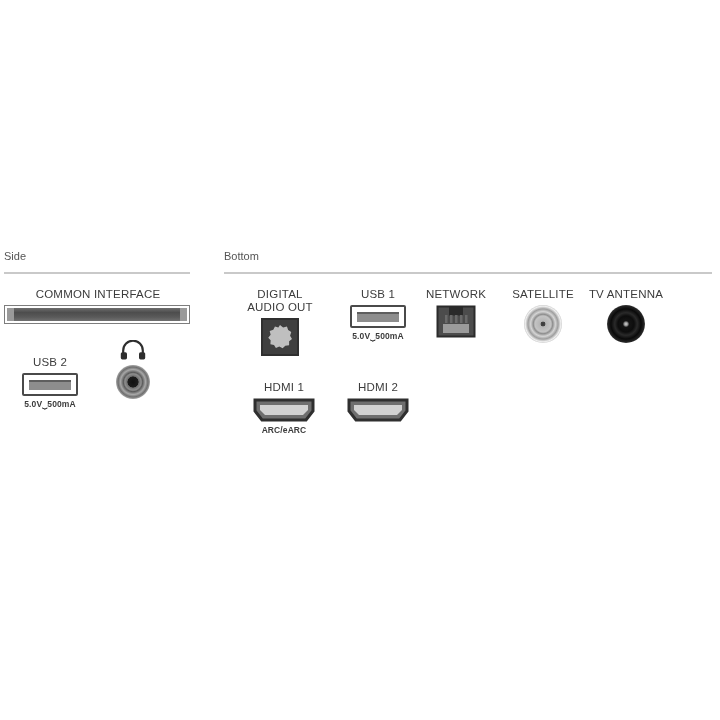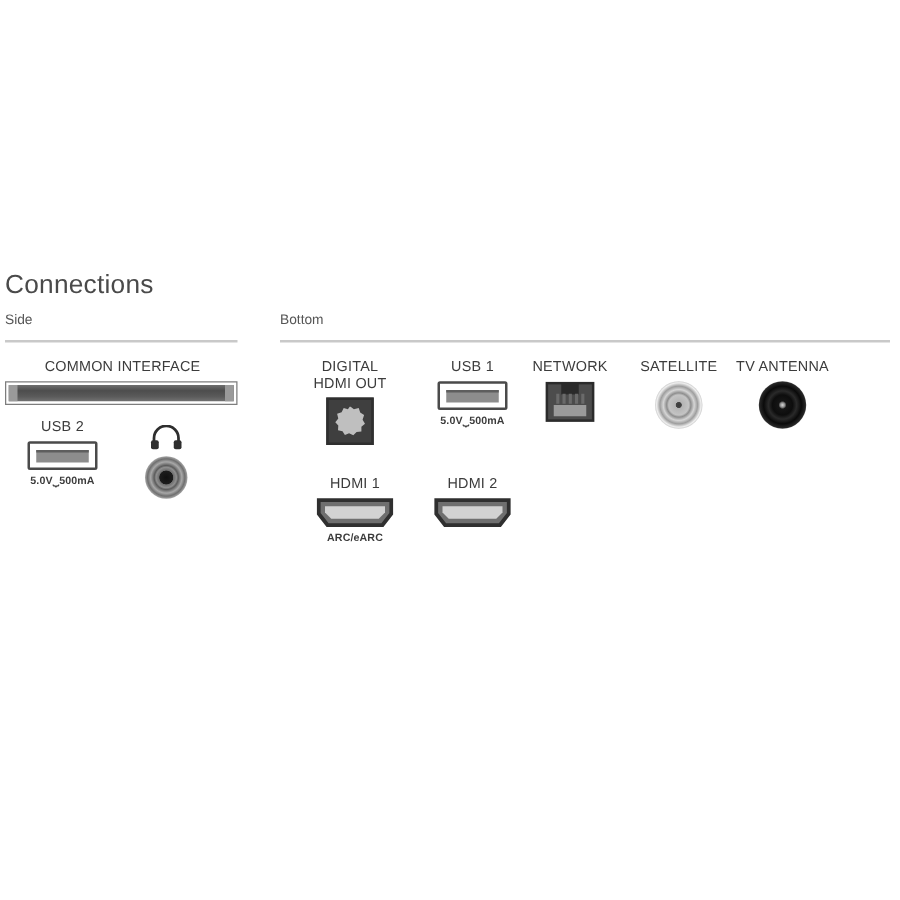--- a/index.html
+++ b/index.html
@@ -201,38 +201,37 @@
     background:
       radial-gradient(circle at 50% 50%,
         #d8d8d8 0%, #8a8a8a 7%,
         #151515 12%, #0d0d0d 30%,
         #2a2a2a 42%, #0a0a0a 56%,
         #262626 68%, #9f9f9f 76%,
         #d4d4d4 86%, #b5b5b5 100%);
   }
 
   
-  #usb2-group  { left: 8px;   top: 336px; width: 84px; }
+  #usb2-group  { left: 8px;   top: 356px; width: 84px; }
   #hdmi3-group { left: 8px;   top: 405px; width: 76px; }
 
   
   #digital-audio-group { left: 238px; top: 288px; width: 84px; }
   #usb1-group          { left: 340px; top: 288px; width: 76px; }
   #network-group       { left: 416px; top: 288px; width: 80px; }
   #satellite-group     { left: 506px; top: 288px; width: 74px; }
   #tv-antenna-group    { left: 583px; top: 288px; width: 86px; }
   #hdmi1-group         { left: 246px; top: 381px; width: 76px; }
   #hdmi2-group         { left: 340px; top: 381px; width: 76px; }
 </style>
 </head>
 <body>
 
 <div id="diagram">
 
-  <div class="page-title">Connections</div>
 
   <div class="section-heading" id="side-heading">Side</div>
   <div class="section-rule" id="side-rule"></div>
 
   <div class="section-heading" id="bottom-heading">Bottom</div>
   <div class="section-rule" id="bottom-rule"></div>
 
   <div class="port-group" id="ci-group">
     <div class="port-label">COMMON INTERFACE</div>
     <div class="ci-slot port-body">
@@ -253,21 +252,21 @@
       <path d="M3.2 13.5 V10.5 A9.8 9.8 0 0 1 22.8 10.5 V13.5" fill="none" stroke="#2e2e2e" stroke-width="2.2"></path>
       <rect x="0.8" y="12.2" width="6.2" height="7.2" rx="1.6" fill="#2e2e2e"></rect>
       <rect x="19" y="12.2" width="6.2" height="7.2" rx="1.6" fill="#2e2e2e"></rect>
     </svg>
     <div class="jack"></div>
   </div>
 
 
   <div class="port-group" id="digital-audio-group">
     <div class="port-label">DIGITAL
-HDMI OUT</div>
+AUDIO OUT</div>
     <div class="optical-port port-body">
       <div class="optical-inner"></div>
     </div>
   </div>
 
   <div class="port-group" id="usb1-group">
     <div class="port-label">USB 1</div>
     <div class="usb-port port-body">
       <div class="usb-tongue"></div>
     </div>

